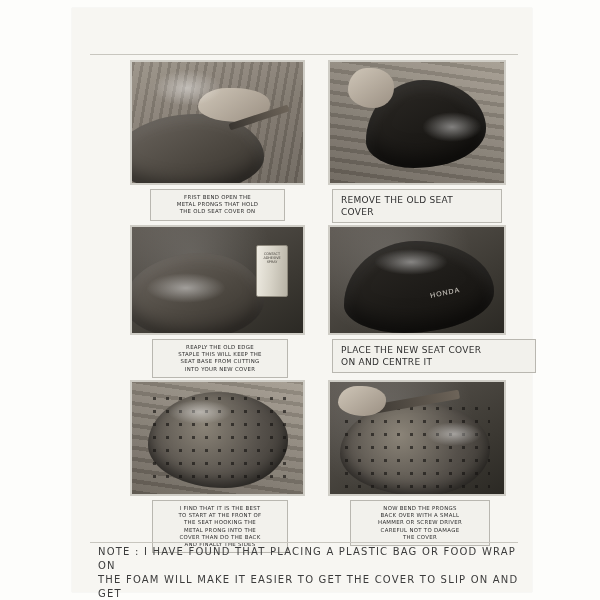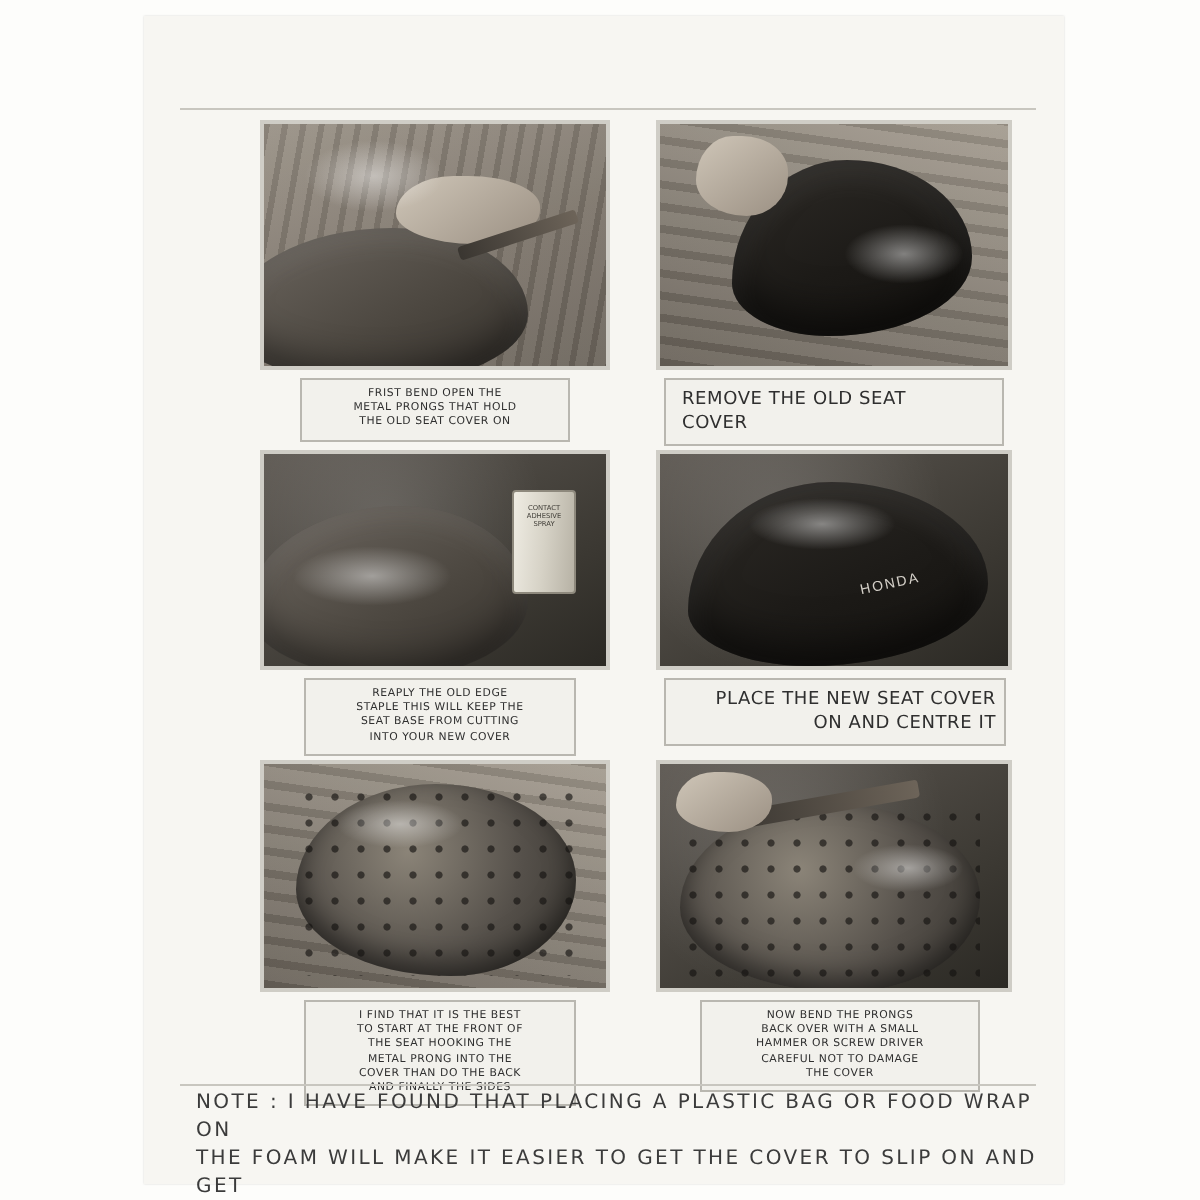--- a/index.html
+++ b/index.html
@@ -230,21 +230,21 @@
 INTO YOUR NEW COVER</div>
       </div>
 
       <div class="cell" style="left:198px; top:165px; width:178px; height:200px;">
         <div class="photo" style="left:0; top:0; width:178px; height:110px;">
           <div class="inner dark"></div>
           <div class="seatblob2" style="left:14px; top:14px; width:150px; height:92px;"></div>
           <div class="brand" style="left:100px; top:62px;">HONDA</div>
           <div class="highlight" style="left:44px; top:22px; width:74px; height:26px;"></div>
         </div>
-        <div class="caption cap-lg" style="left:4px; top:114px; width:171px;text-align:right;">PLACE THE NEW SEAT COVER
+        <div class="caption cap-lg" style="left:4px; top:114px; width:204px;">PLACE THE NEW SEAT COVER
 ON AND CENTRE IT</div>
       </div>
 
       <div class="cell" style="left:0px; top:320px; width:175px; height:200px;">
         <div class="photo" style="left:0; top:0; width:175px; height:116px;">
           <div class="inner woodv"></div>
           <div class="pan" style="left:16px; top:10px; width:140px; height:96px;">
             <div class="holes"></div>
           </div>
           <div class="highlight" style="left:36px; top:18px; width:64px; height:24px;"></div>

